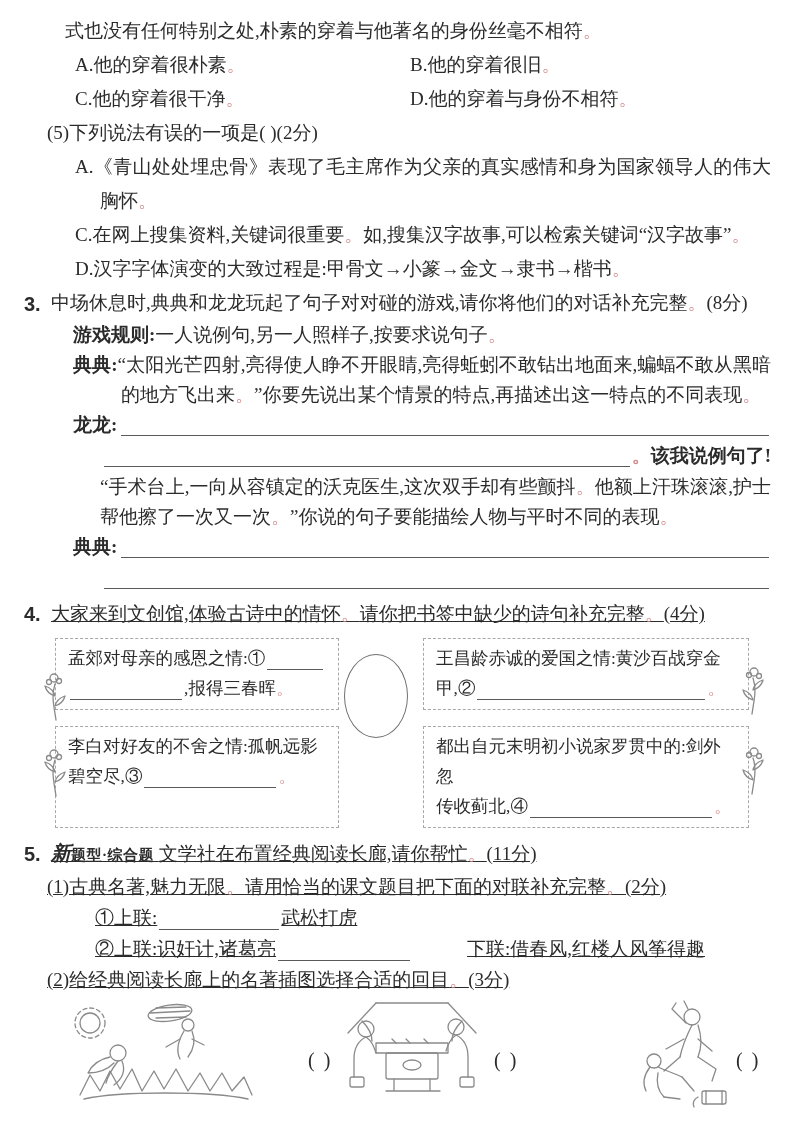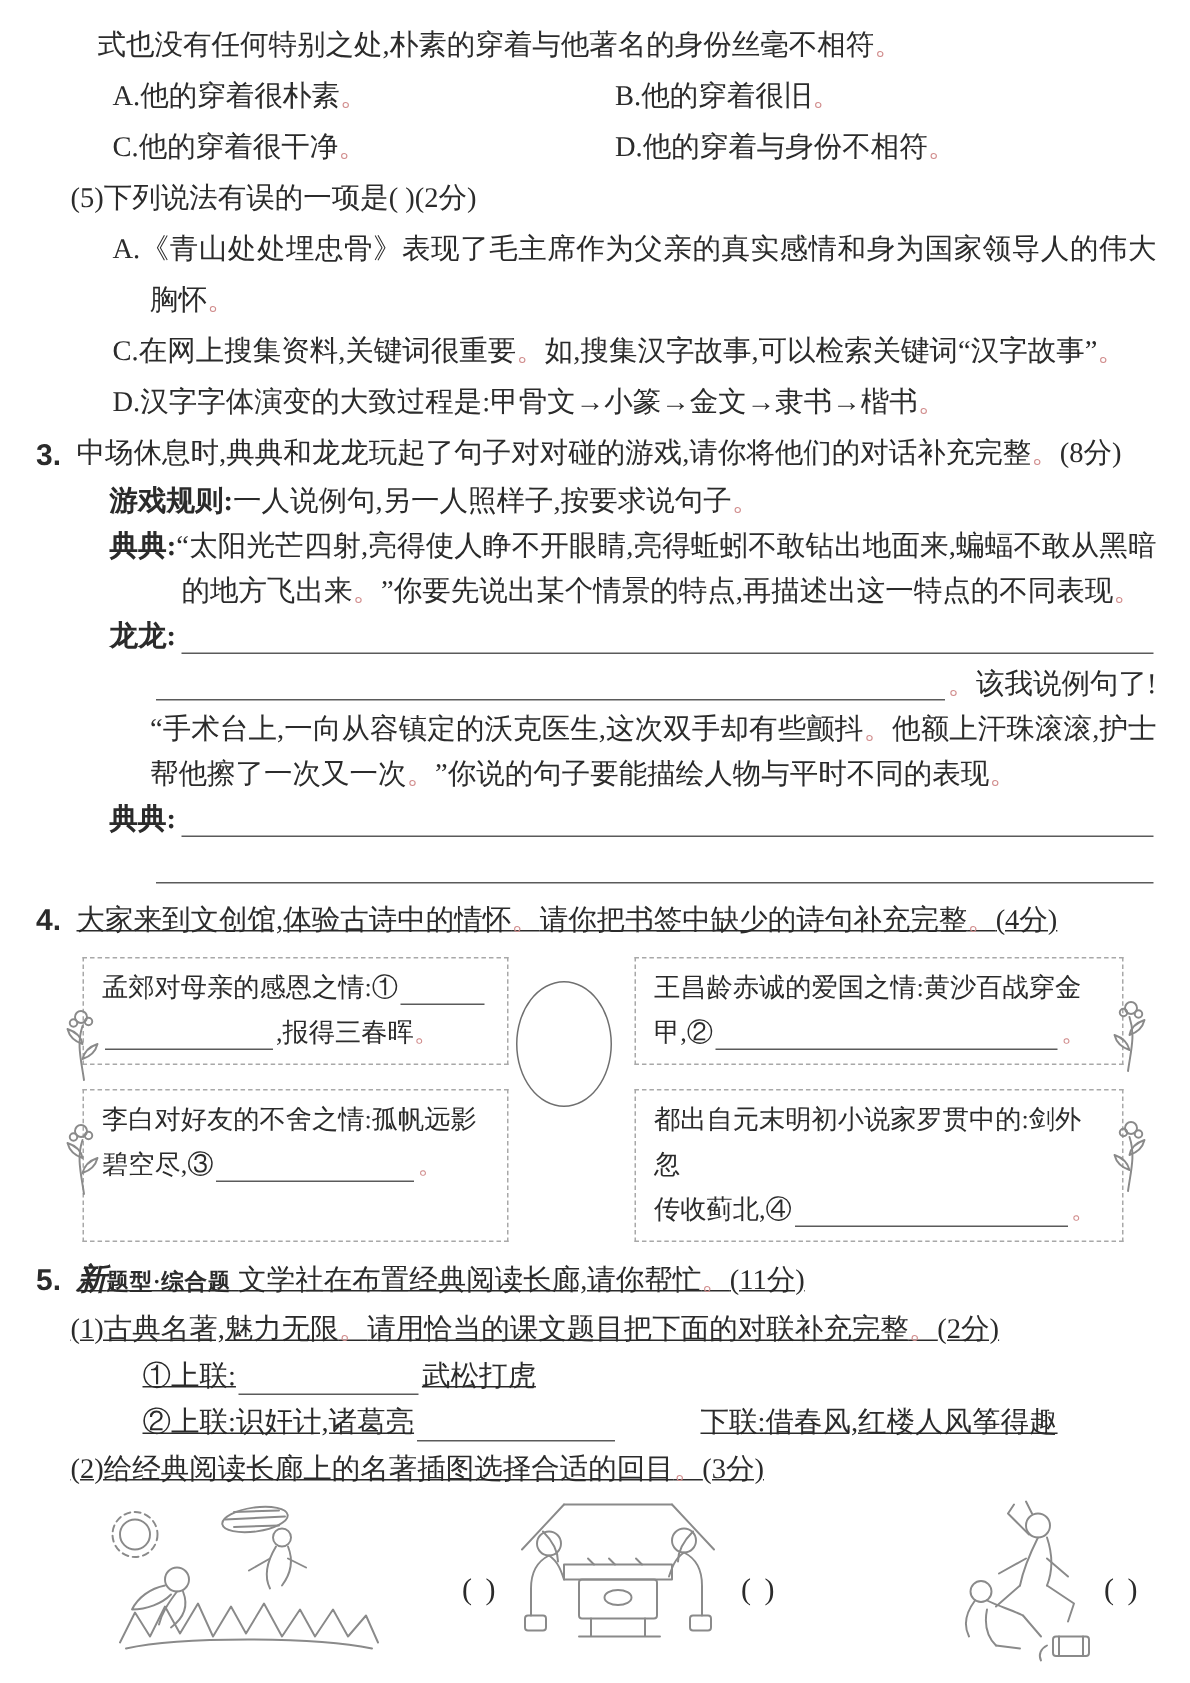--- a/index.html
+++ b/index.html
@@ -25,21 +25,21 @@
   .optrow .o1 { width:335px; }
   .sub5stem { padding-left:23px; }
   .s5opt    { padding-left:76px; text-indent:-25px; }
 
   .lblrow { display:flex; padding-left:49px; }
   .lbl { font-weight:bold; white-space:nowrap; }
   .fill { flex:1; border-bottom:1.2px solid #5a5a5a; height:26px; margin:0 2px 5px 4px; }
   .hang-dian { padding-left:97px; text-indent:-48px; }
   .hang-dian .lbl { font-weight:bold; }
   .q3quote { padding-left:76px; }
-  .ulrow2 { display:flex; align-items:center; padding-left:76px; }
+  .ulrow2 { display:flex; align-items:flex-start; padding-left:76px;font-weight:bold; }
   .tail-after { white-space:nowrap; }
   .ulrow3 { display:flex; align-items:flex-end; padding-left:76px; }
 
   .blank { display:inline-block; border-bottom:1.2px solid #5a5a5a; height:22px;
            vertical-align:bottom; margin:0 2px 3px 2px; }
   .w56{width:56px}.w110{width:112px}.w120{width:120px}.w130{width:132px}
   .w180{width:182px}.w230{width:228px}
 
   
   .bm-wrap { position:relative; margin:8px 0 0 31px; width:696px; }

